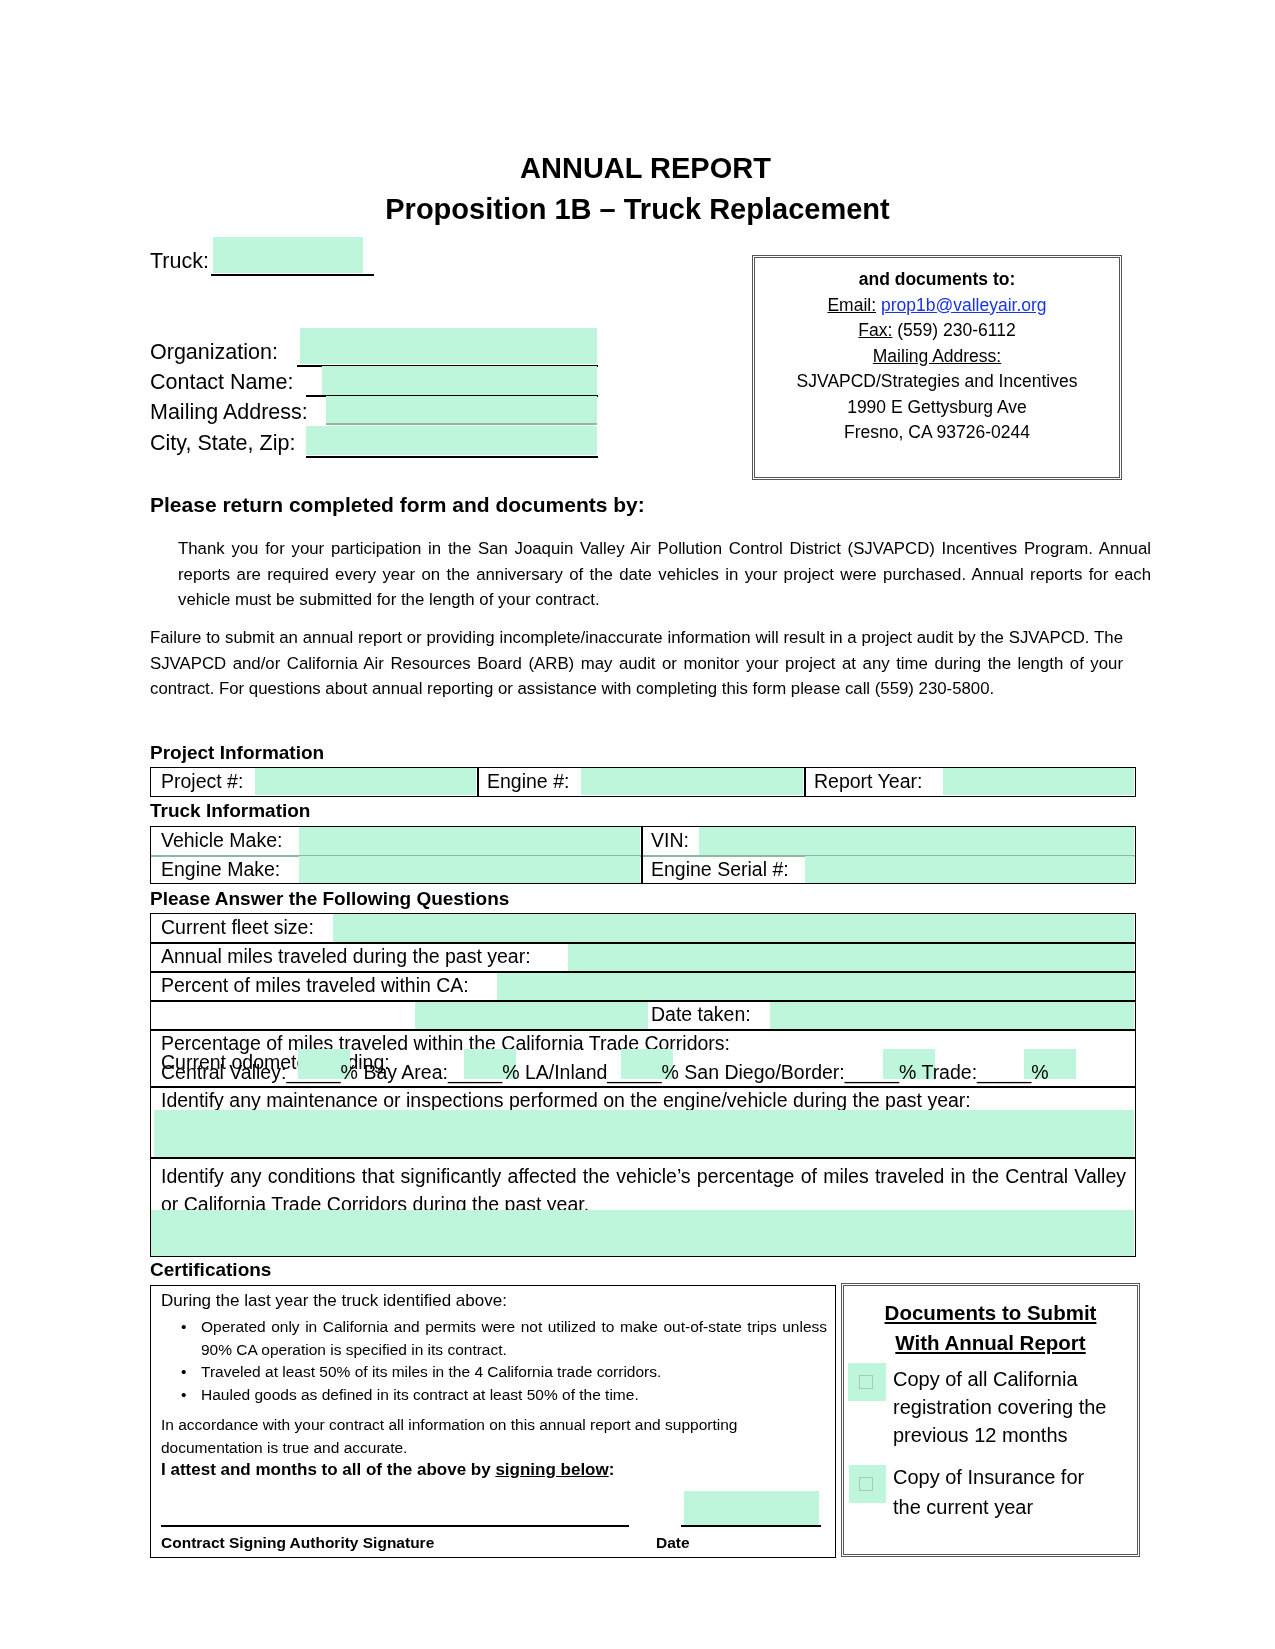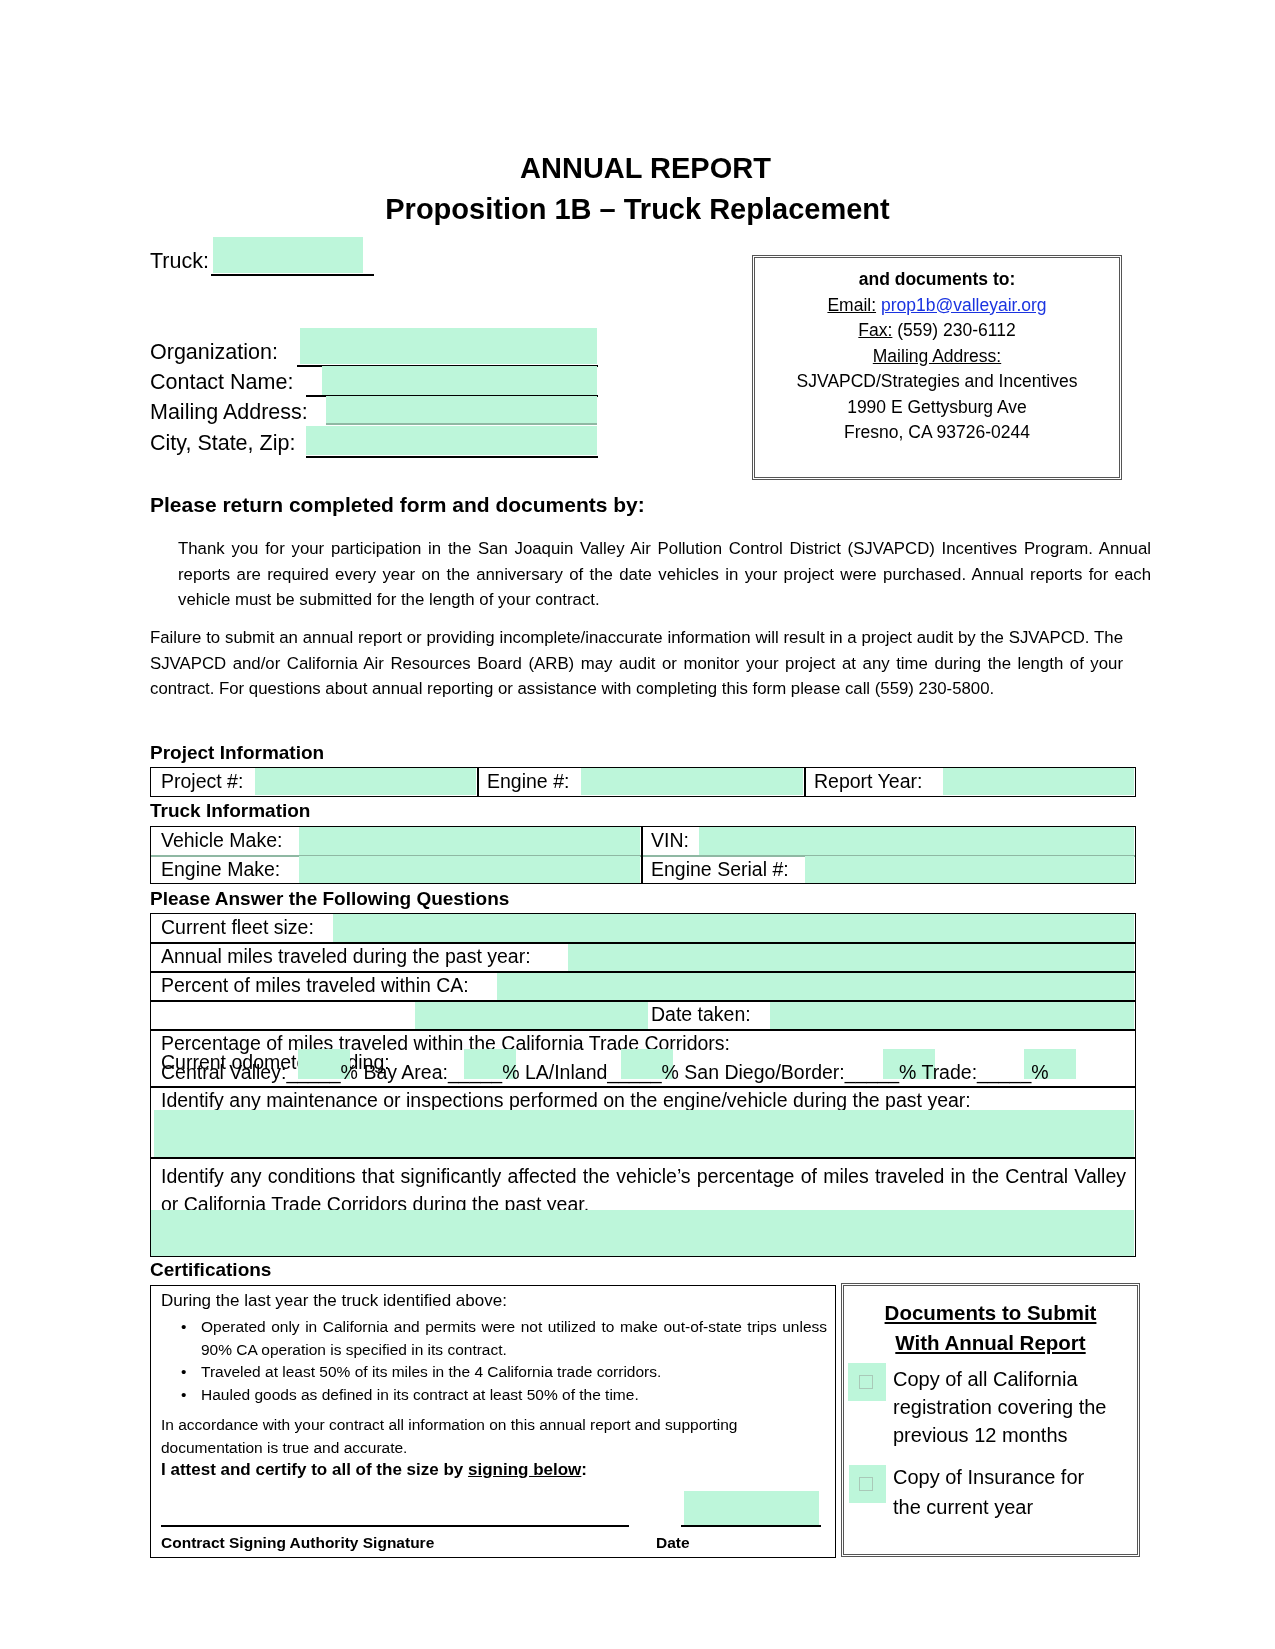--- a/index.html
+++ b/index.html
@@ -147,21 +147,21 @@
         <span style="width:20px; flex:none;">•</span>
         <span>Traveled at least 50% of its miles in the 4 California trade corridors.</span>
       </div>
     <div style="display:flex;">
         <span style="width:20px; flex:none;">•</span>
         <span>Hauled goods as defined in its contract at least 50% of the time.</span>
       </div>
   </div>
   <div class="abs" style="left:10px; top:128px; width:666px; font-size:15.5px; line-height:22.5px;">In accordance with your contract all information on this annual report and supporting documentation is true and accurate.</div>
   <div class="abs" style="left:10px; top:174px; font-size:17px; font-weight:bold;">
-    <span>I attest and certify to all of the size by </span><span style="text-decoration:underline;">signing below</span><span>:</span>
+    <span>I attest and months to all of the above by </span><span style="text-decoration:underline;">signing below</span><span>:</span>
   </div>
   <div class="abs" style="left:10px; top:239px; width:468px; border-bottom:2px solid #000;"></div>
   <div class="abs fill" style="left:533px; top:205px; width:135px; height:34px;"></div>
   <div class="abs" style="left:530px; top:239px; width:140px; border-bottom:2px solid #000;"></div>
   <div class="abs" style="left:10px; top:248px; font-size:15.5px; font-weight:bold;">Contract Signing Authority Signature</div>
   <div class="abs" style="left:505px; top:248px; font-size:15.5px; font-weight:bold;">Date</div>
 </div>
 
 <div class="abs docbox">
   <div class="abs" style="left:0; width:293px; top:12px; text-align:center; font-weight:bold; font-size:20.5px; line-height:30px; text-decoration:underline;">

